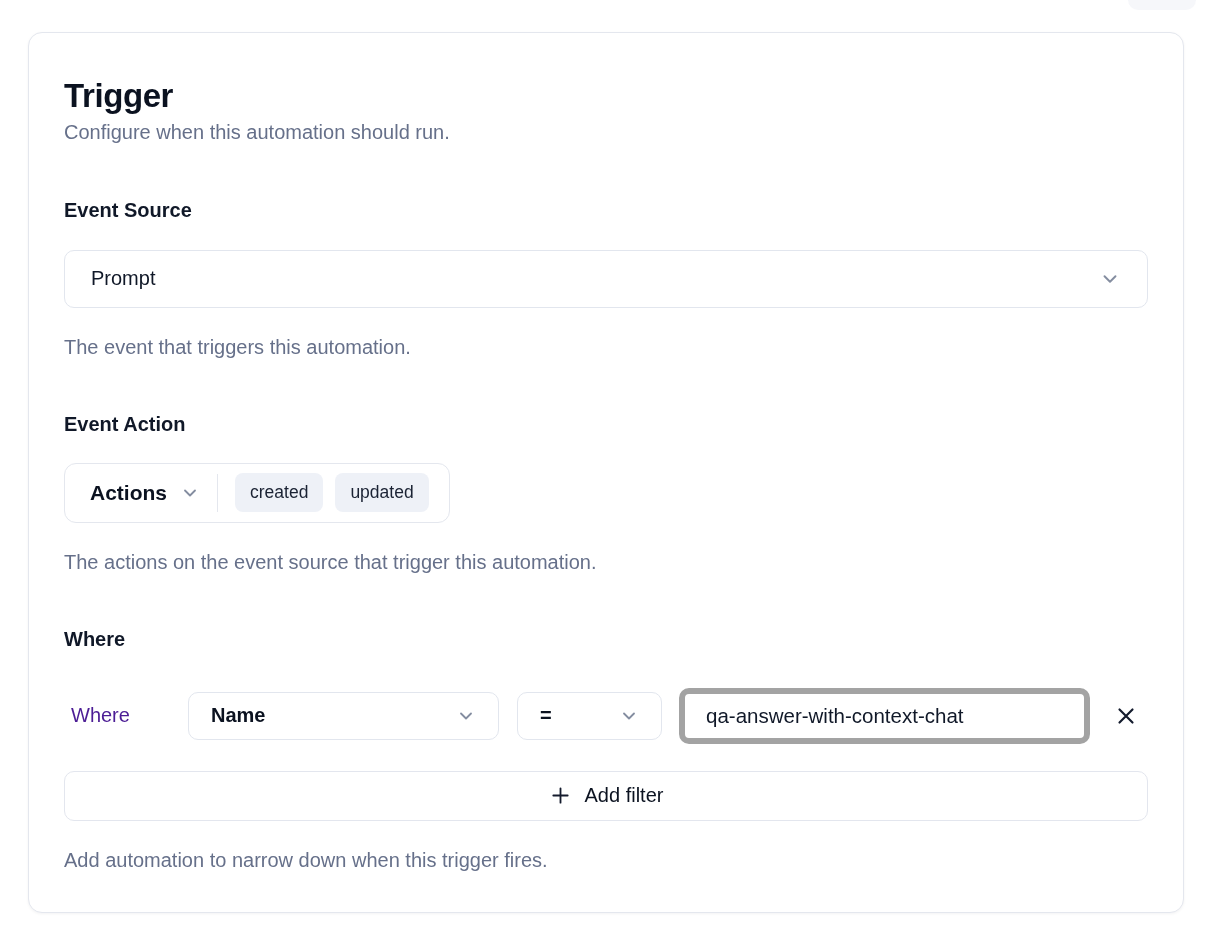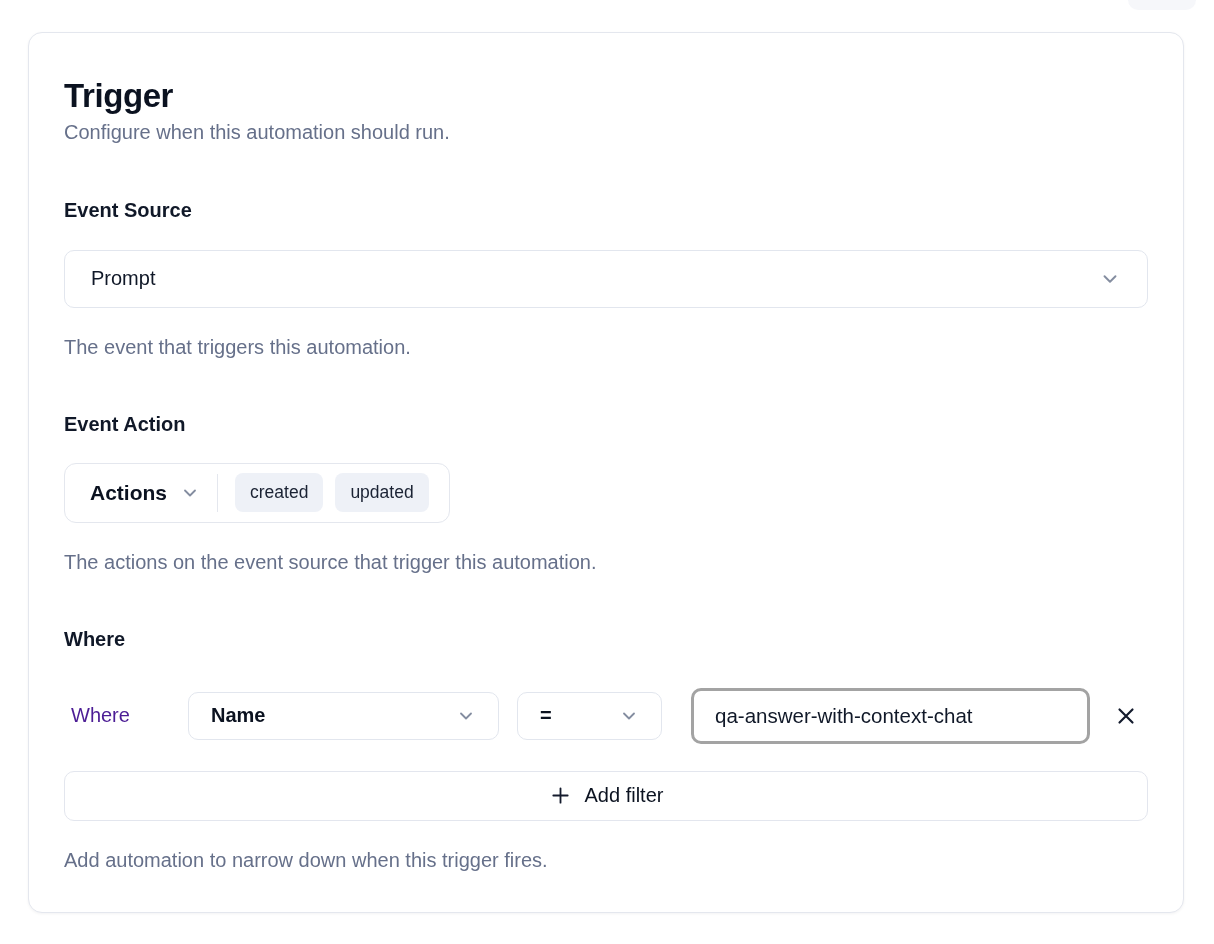--- a/index.html
+++ b/index.html
@@ -140,25 +140,25 @@
     align-items: center;
     justify-content: space-between;
     padding: 0 22px;
     cursor: pointer;
     flex: none;
   }
   .filter-select.field-select { width: 311px; }
   .filter-select.op-select { width: 145px; margin-left: 18px; }
   .filter-select .select-value { font-size: 20px; font-weight: 700; color: #0b1220; }
   .filter-value-input {
-    margin-left: 29px;
+    margin-left: 17px;
     flex: 1 1 auto;
     min-width: 0;
     height: 56px;
-    border: 3px solid #a3a3a3;
+    border: 6px solid #a3a3a3;
     border-radius: 10px;
     padding: 0 21px;
     font-size: 20.5px;
     color: #101828;
     font-family: "Liberation Sans", "DejaVu Sans", sans-serif;
     outline: none;
     background: #fff;
   }
   .remove-filter-btn {
     flex: none;

